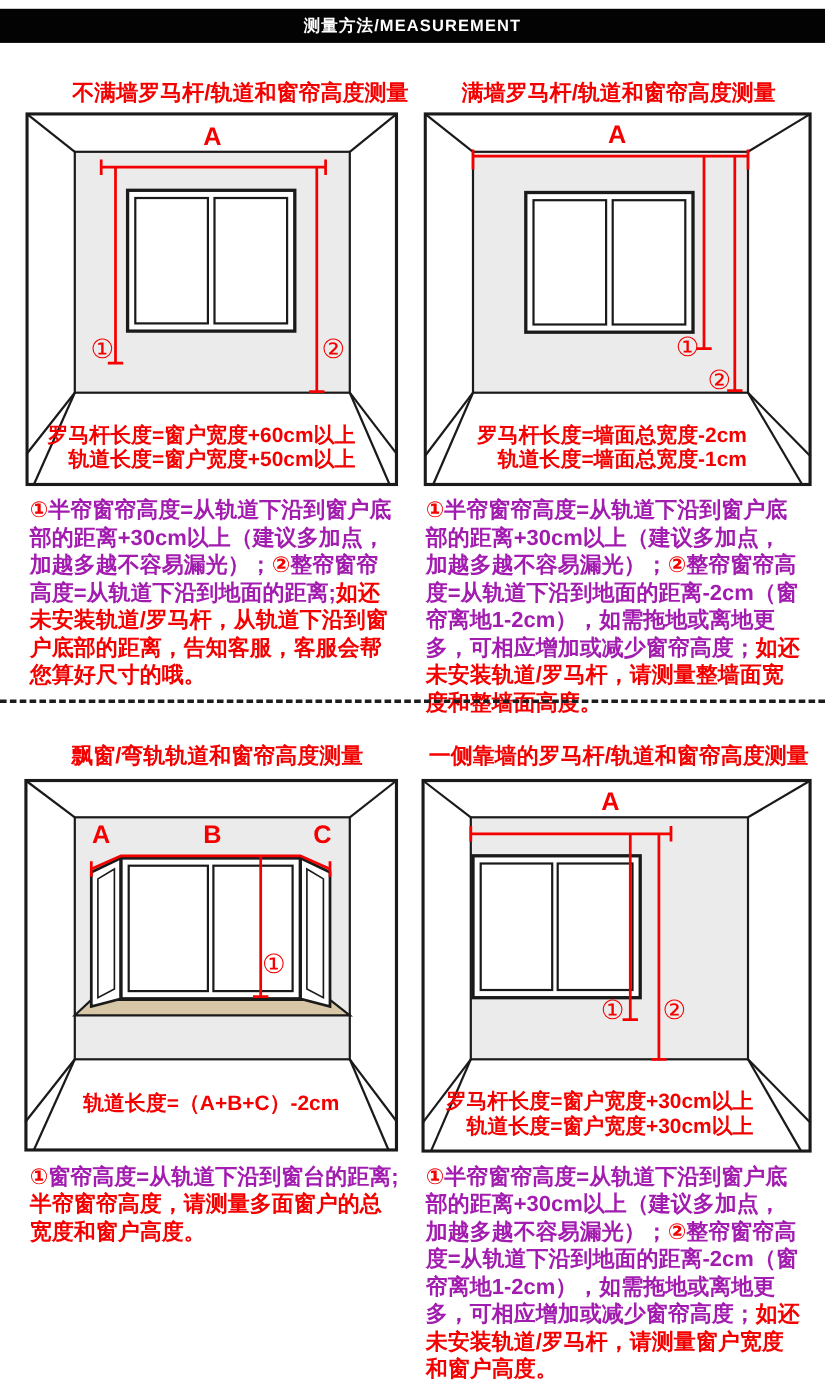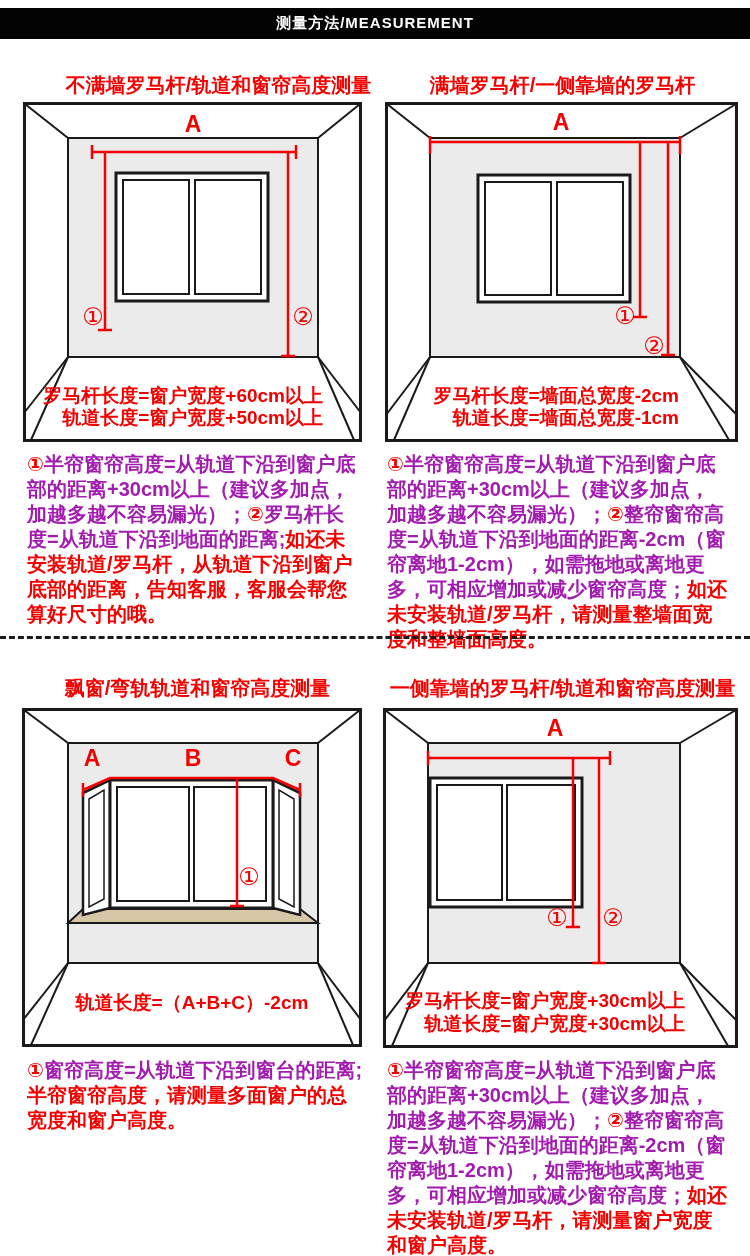--- a/index.html
+++ b/index.html
@@ -78,23 +78,23 @@
       <line class="m" x1="75" y1="228" x2="89" y2="228"></line>
       <line class="m" x1="265" y1="50" x2="265" y2="254"></line>
       <line class="m" x1="258" y1="254" x2="272" y2="254"></line>
     </g>
     <text class="rlabel" x="170" y="30">A</text>
     <text class="marker" x="70" y="223">①</text>
     <text class="marker" x="280" y="223">②</text>
     <text class="formula f-end" x="300" y="300">罗马杆长度=窗户宽度+60cm以上</text>
     <text class="formula f-end" x="300" y="322">轨道长度=窗户宽度+50cm以上</text>
   </svg>
-  <div class="note" style="left:27px;top:452px;width:336px;"><span class="seg-red">①</span><span class="seg-black">半帘窗帘高度=从轨道下沿到窗户底部的距离+30cm以上（建议多加点，加越多越不容易漏光）；</span><span class="seg-red">②</span><span class="seg-black">罗马杆长度=从轨道下沿到地面的距离;</span><span class="seg-red">如还未安装轨道/罗马杆，从轨道下沿到窗户底部的距离，告知客服，客服会帮您算好尺寸的哦。</span></div>
+  <div class="note" style="left:27px;top:452px;width:336px;"><span class="seg-red">①</span><span class="seg-black">半帘窗帘高度=从轨道下沿到窗户底部的距离+30cm以上（建议多加点，加越多越不容易漏光）；</span><span class="seg-red">②</span><span class="seg-black">整帘窗帘高度=从轨道下沿到地面的距离;</span><span class="seg-red">如还未安装轨道/罗马杆，从轨道下沿到窗户底部的距离，告知客服，客服会帮您算好尺寸的哦。</span></div>
 
-  <div class="panel-header" style="left:375px;top:73px;">满墙罗马杆/一侧靠墙的罗马杆</div>
+  <div class="panel-header" style="left:375px;top:73px;">满墙罗马杆/轨道和窗帘高度测量</div>
   <svg class="diagram" style="left:385px;top:102px;" width="353" height="340" viewBox="0 0 353 340">
     <rect class="box" x="1.5" y="1.5" width="350" height="337"></rect>
     <rect class="wall" x="45" y="36" width="250" height="219"></rect>
     <g>
       <line class="edge" x1="2" y1="2" x2="45" y2="36"></line>
       <line class="edge" x1="351" y1="2" x2="295" y2="36"></line>
       <line class="edge" x1="45" y1="255" x2="1" y2="313"></line>
       <line class="edge" x1="45" y1="255" x2="9" y2="338"></line>
       <line class="edge" x1="295" y1="255" x2="352" y2="313"></line>
       <line class="edge" x1="295" y1="255" x2="344" y2="338"></line>

